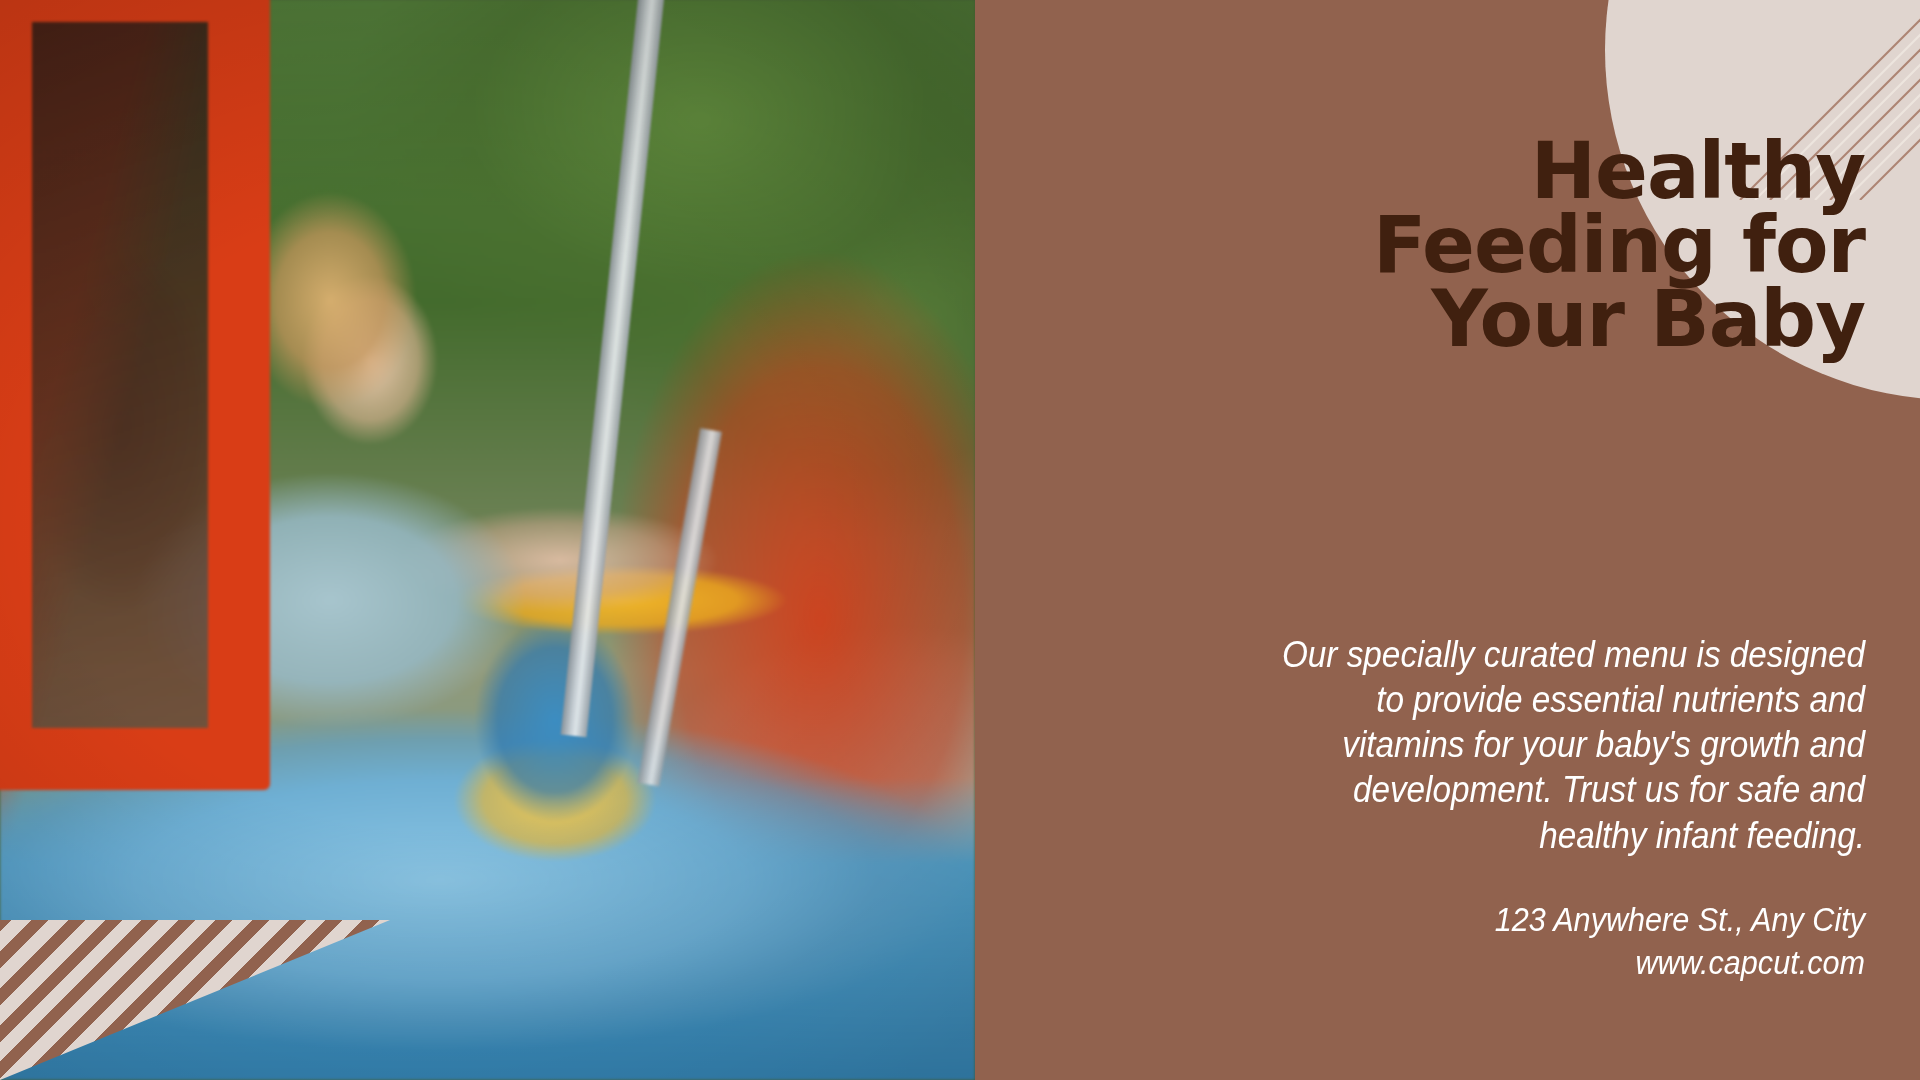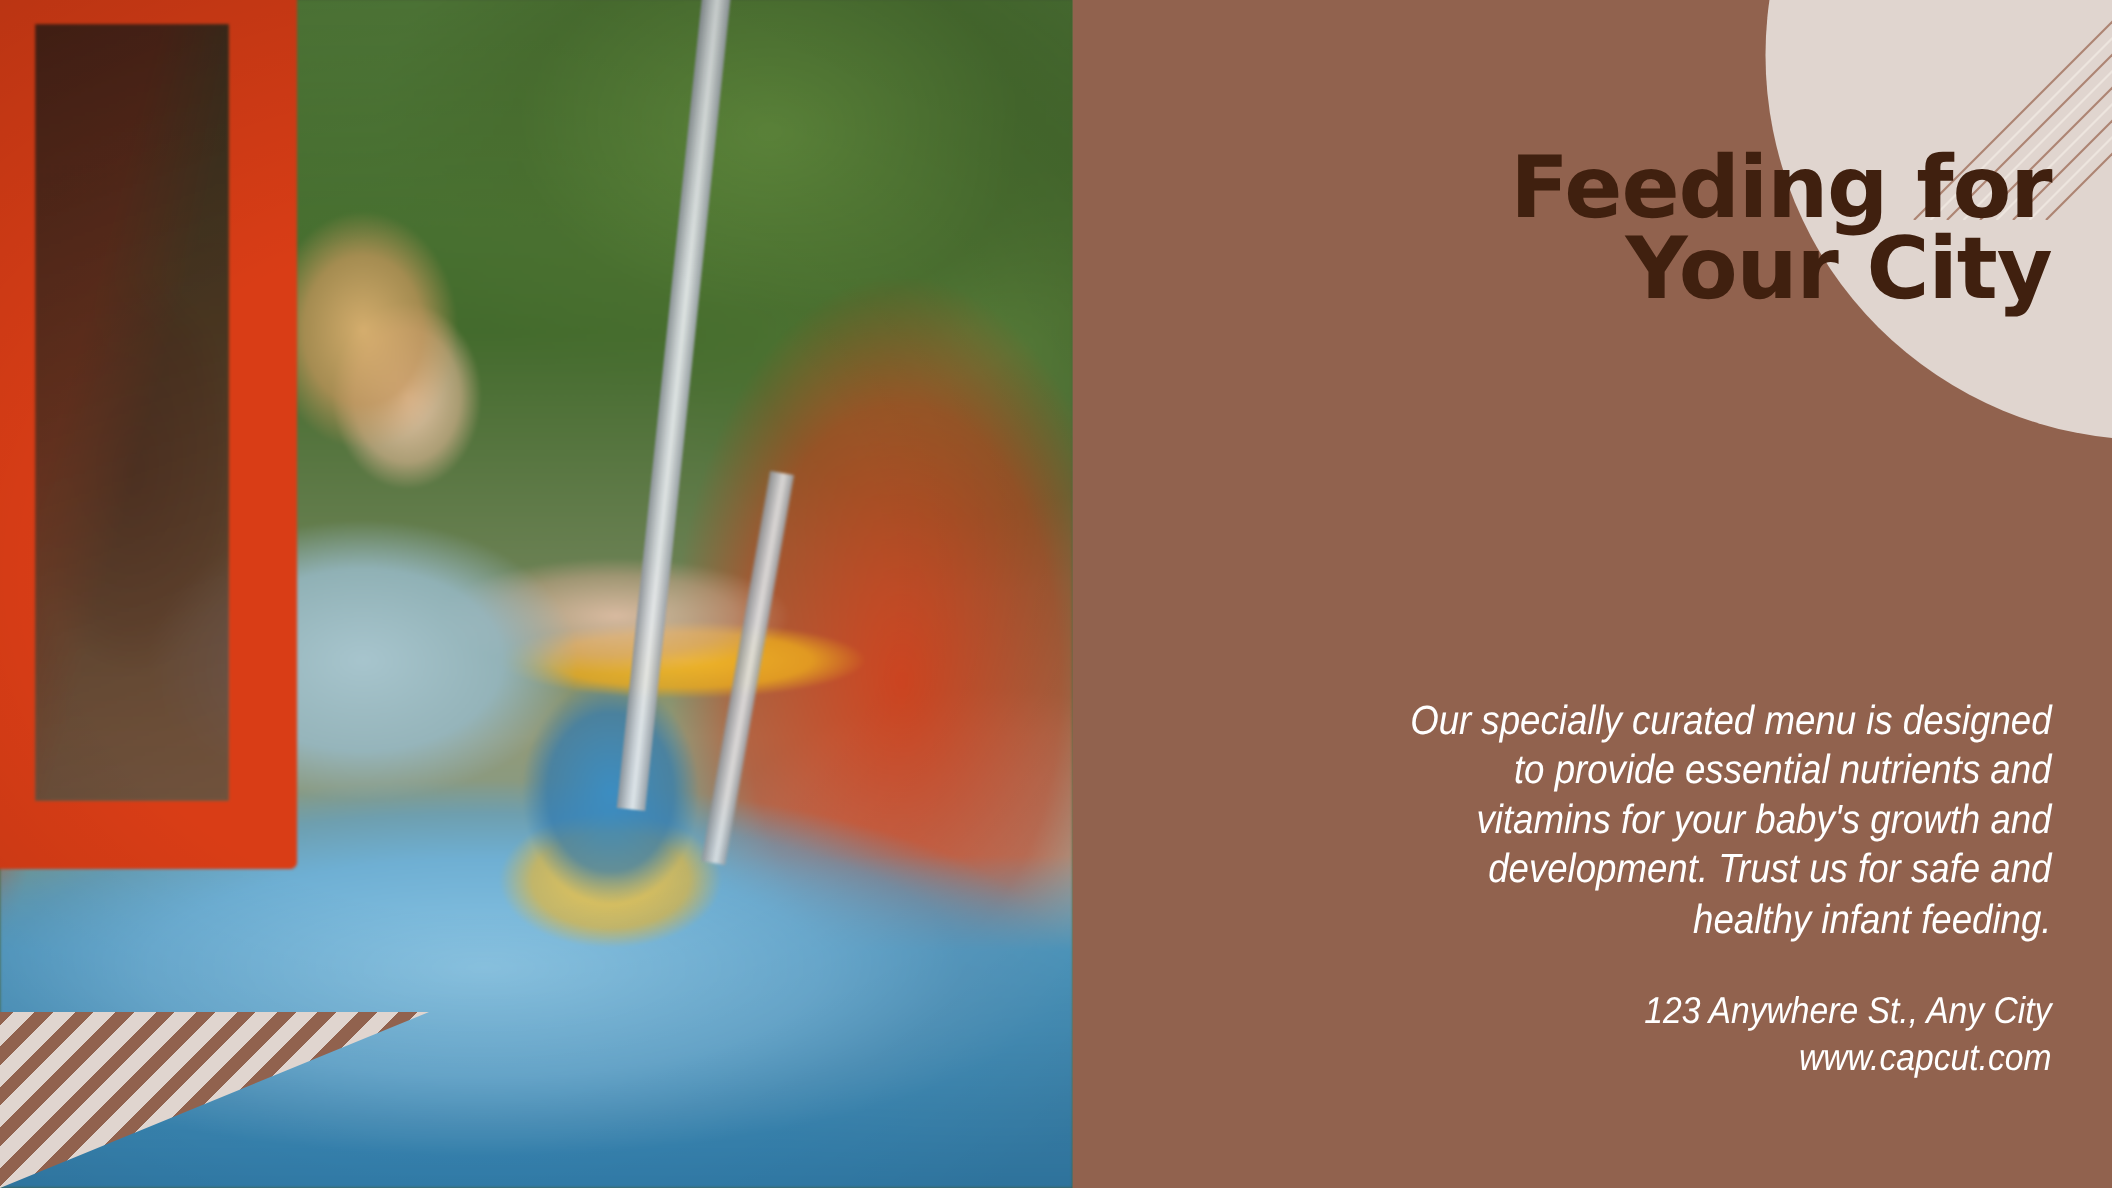--- a/index.html
+++ b/index.html
@@ -265,22 +265,23 @@
         <line x1="145" y1="200" x2="345" y2="0"></line>
       </g>
     </svg>
   </div>
 
   <div class="stripe-wedge"></div>
 
   <div class="content">
 
     <h1 class="headline">
+      <span class="hl-line">Healthy</span>
       <span class="hl-line">Feeding for</span>
-      <span class="hl-line">Your City</span>
+      <span class="hl-line">Your Baby</span>
     </h1>
 
 
     <p class="body-copy">Our specially curated menu is designed to provide essential nutrients and vitamins for your baby's growth and development. Trust us for safe and healthy infant feeding.</p>
 
     <div class="contact">
       <span>123 Anywhere St., Any City</span>
       <span>www.capcut.com</span>
     </div>
 

